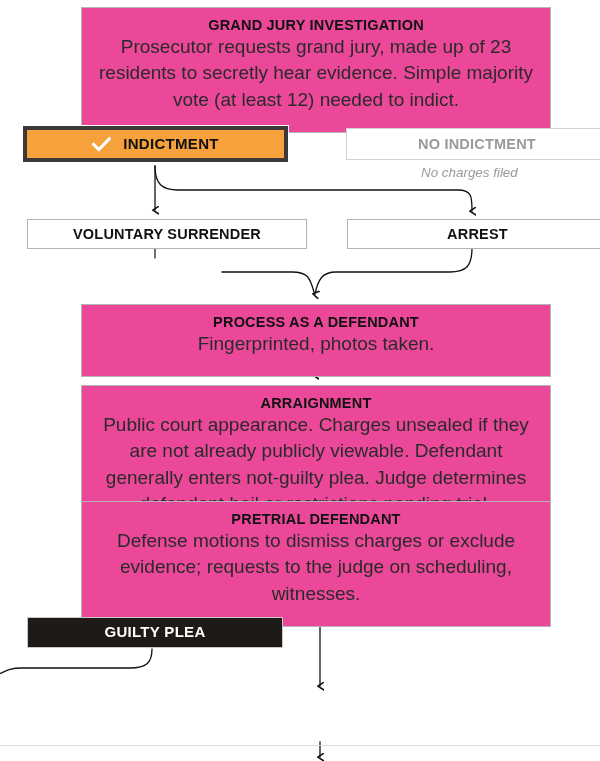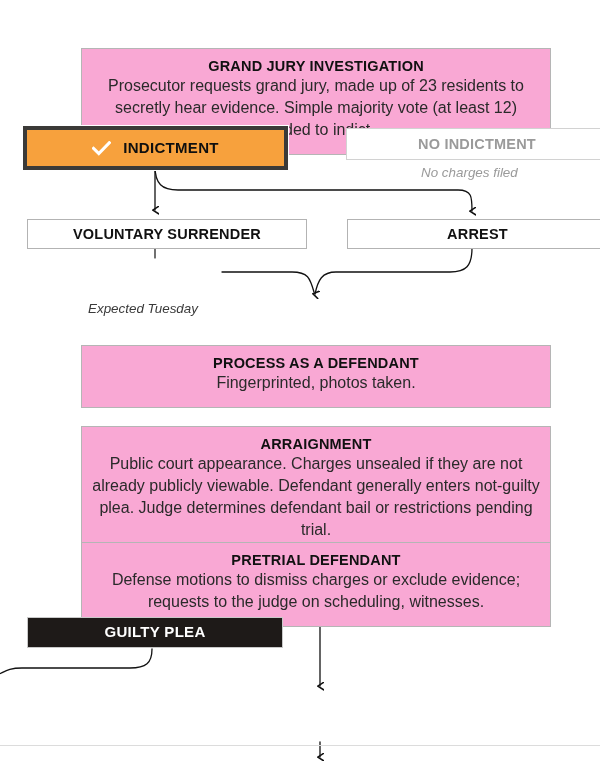--- a/index.html
+++ b/index.html
@@ -35,31 +35,30 @@
     box-sizing: border-box;
     text-align: center;
   }
   .node .title {
     font-weight: bold;
     font-size: 14.5px;
     letter-spacing: 0.2px;
     line-height: 1.25;
   }
   .node .desc {
-    font-size: 16px;
+    font-size: 19px;
     line-height: 1.38;
     color: #2a2a2a;
   }
 
   
   .box-gray {
-    background: #f9a8d4;
+    background: #ec4899;
     border: 1px solid #b5b5b5;
-    padding: 8px 10px 13px 10px;
-    margin-top: 41px;
+    padding: 8px 10px 19px 10px;
   }
   .box-gray .title { color: #111111; }
 
   
   .box-plain {
     background: #ffffff;
     border: 1px solid #b3b3b3;
     display: flex;
     align-items: center;
     justify-content: center;
@@ -172,21 +171,21 @@
     <path d="M152,649 C152,663 146,668 130,668 L22,668 C6,668 4,673 -6,676" fill="none" stroke="#111111" stroke-width="1.3" stroke-linecap="round"></path>
 
     <path d="M320,742 L320,757" fill="none" stroke="#111111" stroke-width="1.3" stroke-linecap="round" marker-end="url(#arrowBlack)"></path>
   </svg>
 
   <div class="node box-gray" style="left:81px; top:7px; width:470px;">
     <div class="title">GRAND JURY INVESTIGATION</div>
     <div class="desc">Prosecutor requests grand jury, made up of 23 residents to secretly hear evidence. Simple majority vote (at least 12) needed to indict.</div>
   </div>
 
-  <div class="node box-highlight" style="left:23px; top:126px; width:265px; height:44px;">
+  <div class="node box-highlight" style="left:23px; top:126px; width:265px; height:36px;">
     <span class="check-icon">
       <svg viewBox="0 0 19 15" width="19" height="15">
         <path d="M1.5,7.4 L6.8,12.6 L17.3,1.8" fill="none" stroke="#ffffff" stroke-width="3.1" stroke-linecap="square" stroke-linejoin="miter"></path>
       </svg>
     </span>
     <span class="title">INDICTMENT</span>
   </div>
 
   <div class="node box-muted" style="left:346px; top:128px; width:262px; height:32px;">
     <span class="title">NO INDICTMENT</span>

